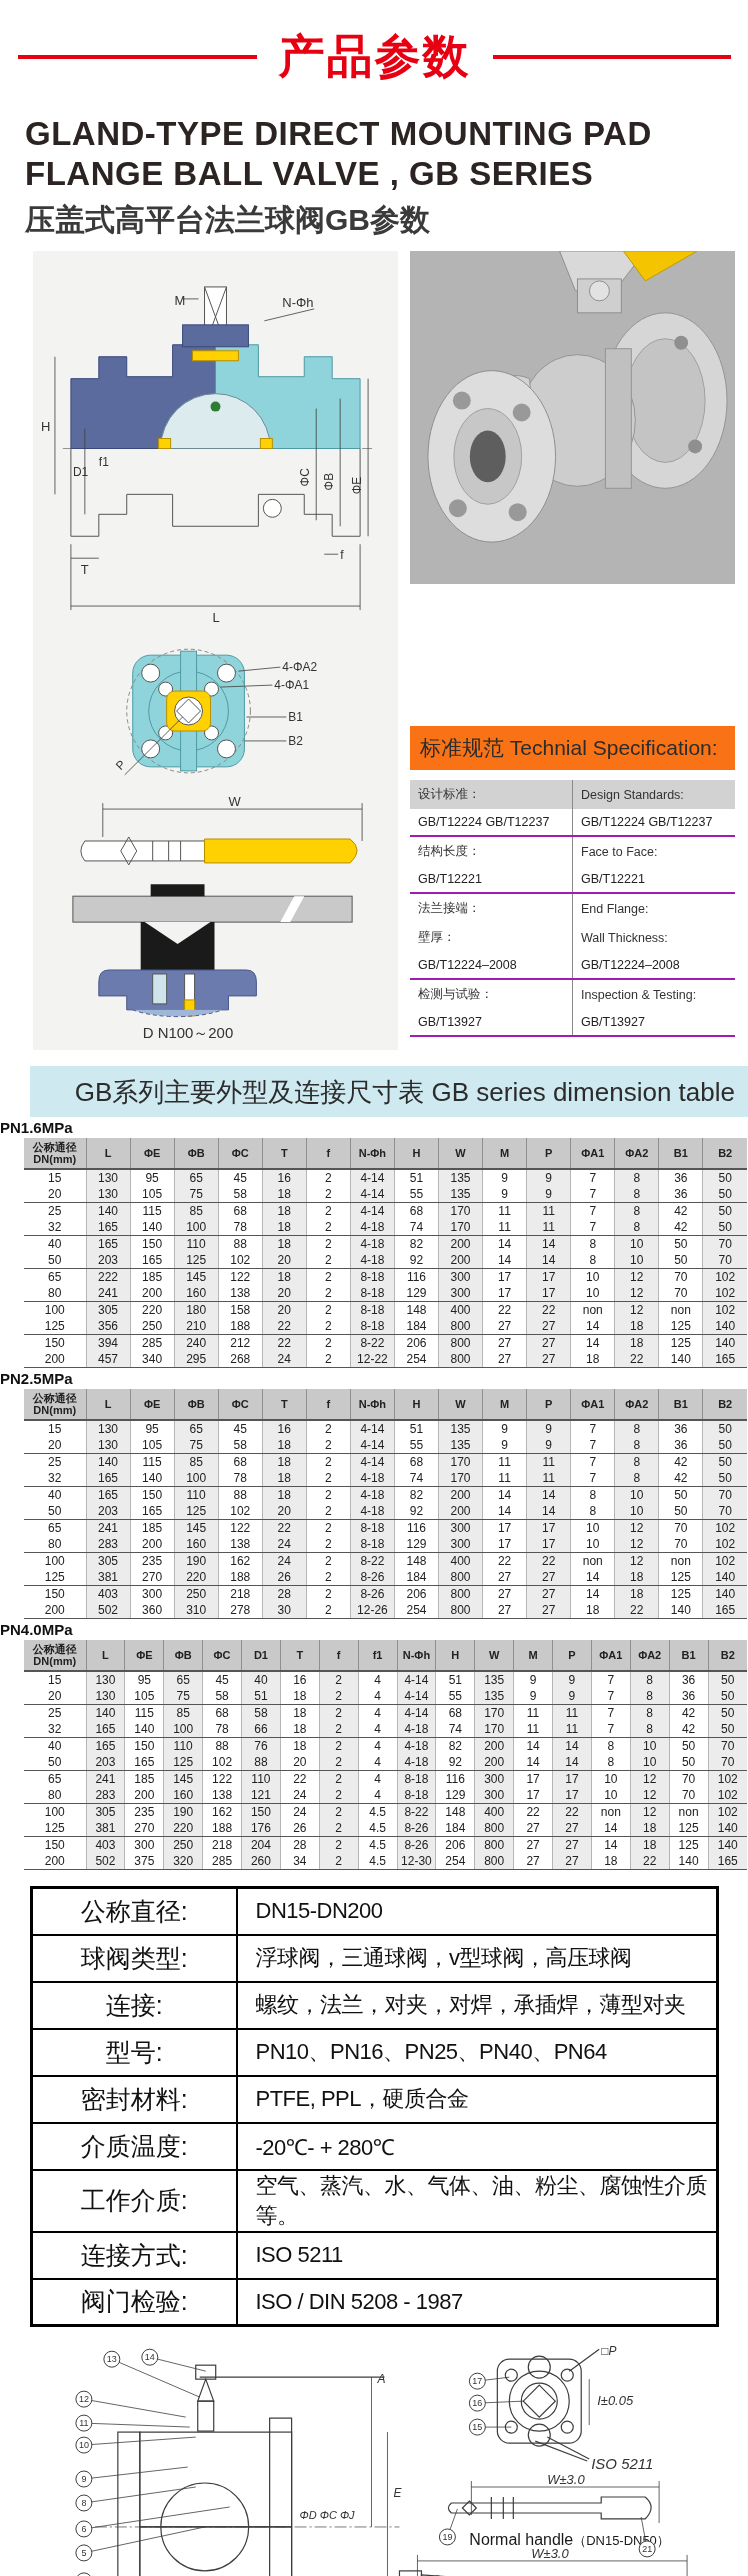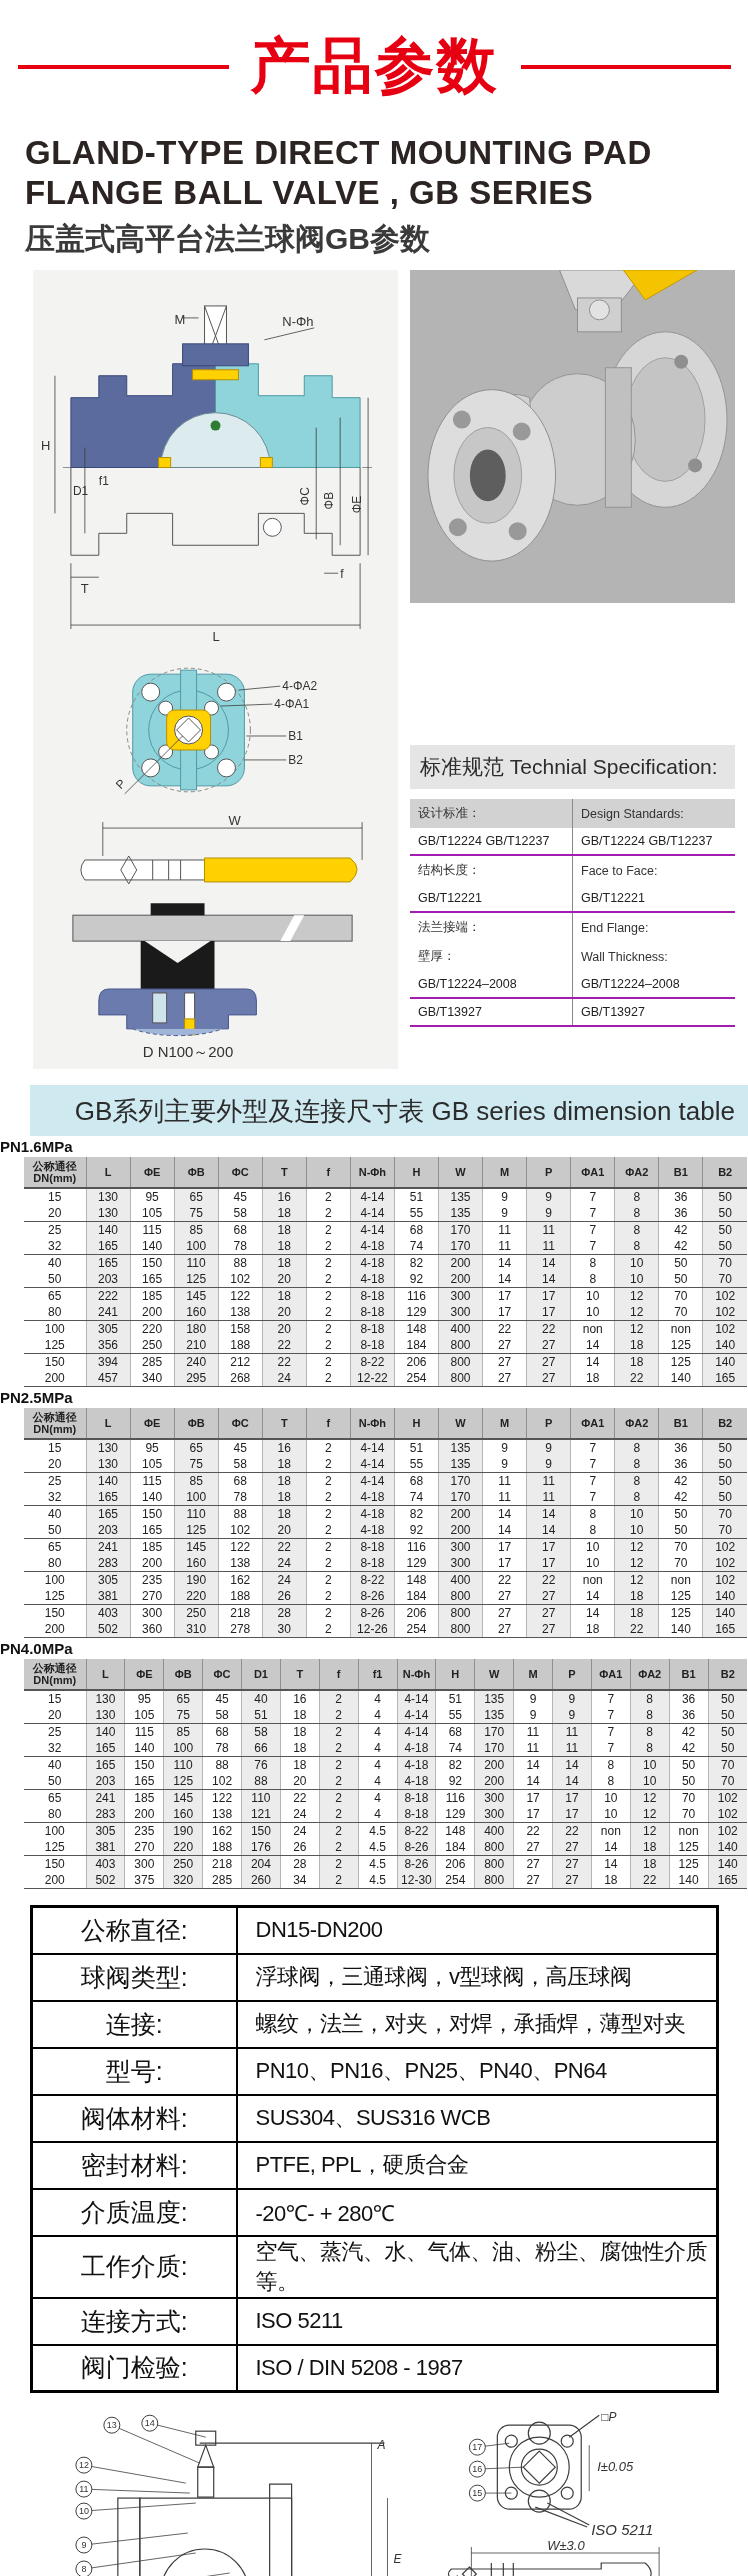--- a/index.html
+++ b/index.html
@@ -3,31 +3,31 @@
 <meta charset="utf-8">
 <style>
   * { margin:0; padding:0; box-sizing:border-box; }
   body { width:749px; background:#fff; font-family:"Liberation Sans", sans-serif; color:#222; }
   .page { width:749px; }
 
   
   .hdr { padding-top:26px; }
   .badge-row { display:flex; align-items:center; padding:0 18px; }
   .redline { flex:1; height:4px; background:#e60012; }
-  .badge { color:#e60012; font-size:60px; font-weight:bold; margin:0 22px; letter-spacing:2px; }
+  .badge { color:#e60012; font-size:46px; font-weight:bold; margin:0 22px; letter-spacing:2px; }
   .title { margin:26px 25px 0; font-size:33px; line-height:40px; font-weight:bold; color:#2b2422; letter-spacing:0.5px; }
   .subtitle { margin:6px 25px 10px; font-size:30px; color:#3a3a3a; font-weight:bold; }
 
   
   .graphics { display:flex; margin:4px 0 0 33px; }
   .draw-panel { width:365px; background:#f3f3f1; padding-top:8px; }
   .right-col { width:325px; margin-left:12px; }
   .photo { width:325px; height:333px; background:#b4b4b4; overflow:hidden; }
   .techspec { margin-top:142px; }
-  .ts-band { background:#e5e5e5; padding:8px 10px; font-size:21px; color:#2c2c2c; }
+  .ts-band { background:#f97316; padding:8px 10px; font-size:21px; color:#2c2c2c; }
   .ts-table { width:100%; border-collapse:collapse; margin-top:10px; font-size:12.5px; }
   .ts-table td { padding:6px 8px; border-right:1px solid #8a8a8a; vertical-align:middle; }
   .ts-table td:last-child { border-right:none; }
   .ts-label td { color:#333; }
   .ts-head td { background:#d2d2d2; }
   .ts-group-end td { border-bottom:2px solid #a21caf; }
 
   
   .dim-band { margin:16px 0 0 30px; background:#cfe9f1; padding:9px 14px 7px; font-size:26px; color:#2c2c2c;text-align:right; }
   .pn-label { text-align:left; font-size:15px; padding:2px 4px 2px 0; color:#111; font-weight:bold; }
@@ -230,20 +230,24 @@
                 <td>End Flange:</td>
               </tr>
               <tr class="ts-label">
                 <td>壁厚：</td>
                 <td>Wall Thickness:</td>
               </tr>
               <tr class="ts-group-end">
                 <td>GB/T12224–2008</td>
                 <td>GB/T12224–2008</td>
               </tr>
+              <tr class="ts-label">
+                <td>检测与试验：</td>
+                <td>Inspection &amp; Testing:</td>
+              </tr>
               <tr class="ts-group-end">
                 <td>GB/T13927</td>
                 <td>GB/T13927</td>
               </tr>
             </tbody>
           </table>
     </div>
   </div>
 </div>
 
@@ -1015,24 +1019,20 @@
           <td class="lbl">球阀类型:</td>
           <td class="val">浮球阀，三通球阀，v型球阀，高压球阀</td>
         </tr>
         <tr>
           <td class="lbl">连接:</td>
           <td class="val">螺纹，法兰，对夹，对焊，承插焊，薄型对夹</td>
         </tr>
         <tr>
           <td class="lbl">型号:</td>
           <td class="val">PN10、PN16、PN25、PN40、PN64</td>
-        </tr>
-        <tr>
-          <td class="lbl">阀体材料:</td>
-          <td class="val">SUS304、SUS316 WCB</td>
         </tr>
         <tr>
           <td class="lbl">密封材料:</td>
           <td class="val">PTFE, PPL，硬质合金</td>
         </tr>
         <tr>
           <td class="lbl">介质温度:</td>
           <td class="val">-20℃- + 280℃</td>
         </tr>
         <tr>

